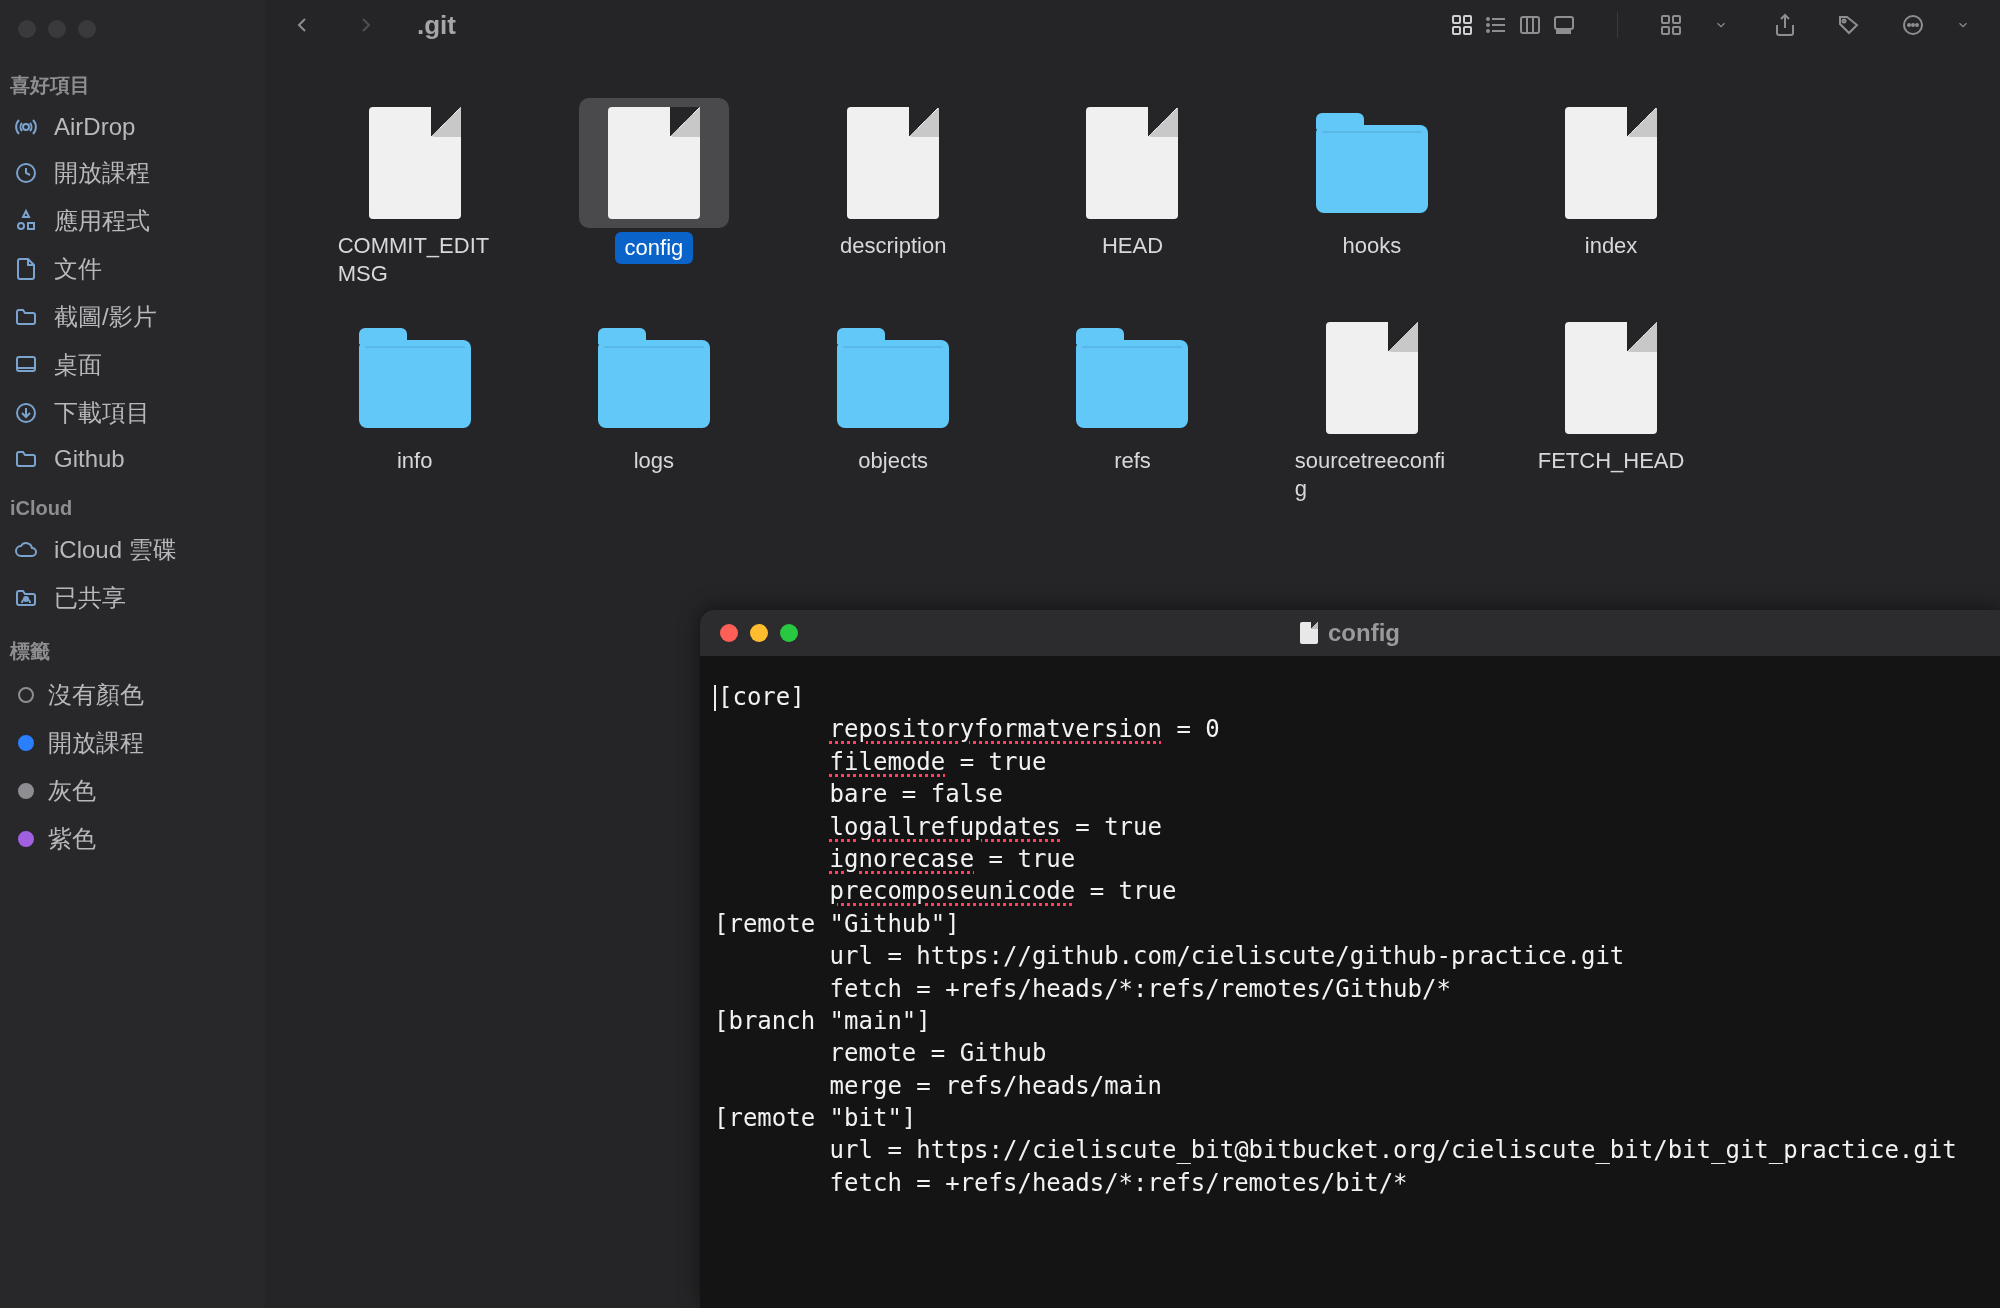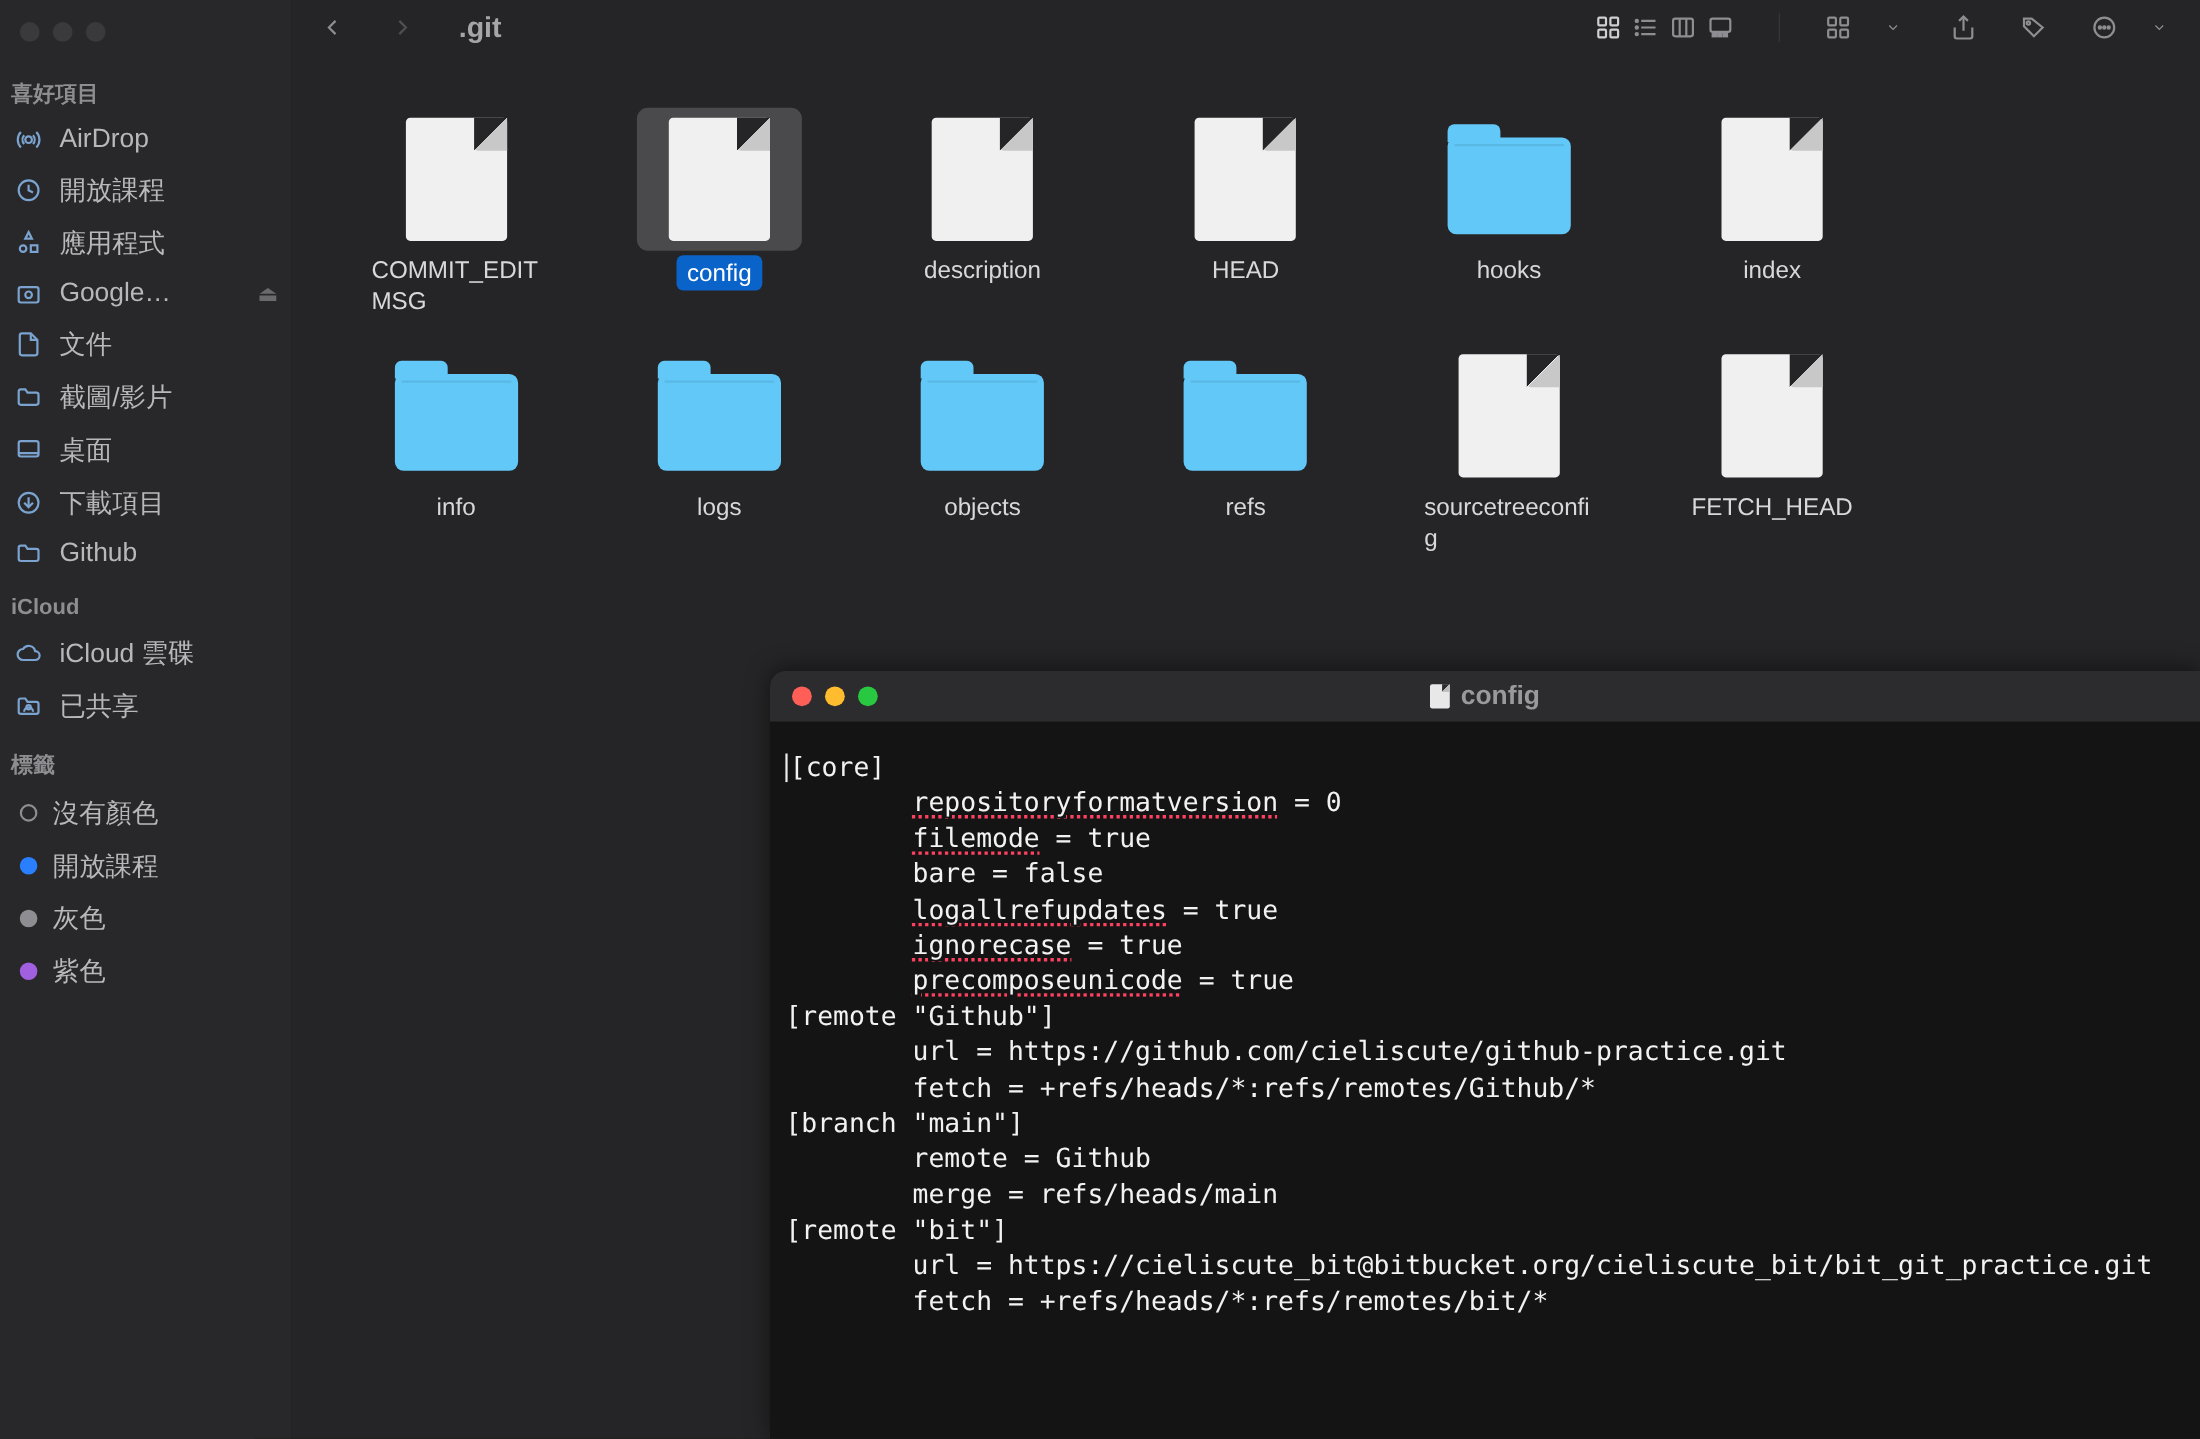--- a/index.html
+++ b/index.html
@@ -117,30 +117,20 @@
               <path d="M12 2l3 6h-6z"></path>
               <circle cx="7" cy="17" r="3"></circle>
               <rect x="14" y="14" width="6" height="6"></rect>
             </svg>
           </span>
           <span>應用程式</span>
         </div>
         <div class="sb-item">
           <span class="icon">
             <svg viewBox="0 0 24 24">
-              <rect x="3" y="6" width="18" height="14" rx="2"></rect>
-              <circle cx="12" cy="13" r="3"></circle>
-            </svg>
-          </span>
-          <span>Google…</span>
-          <span class="eject">⏏</span>
-        </div>
-        <div class="sb-item">
-          <span class="icon">
-            <svg viewBox="0 0 24 24">
               <path d="M14 2H6a2 2 0 0 0-2 2v16a2 2 0 0 0 2 2h12a2 2 0 0 0 2-2V8z"></path>
               <polyline points="14 2 14 8 20 8"></polyline>
             </svg>
           </span>
           <span>文件</span>
         </div>
         <div class="sb-item">
           <span class="icon">
             <svg viewBox="0 0 24 24">
               <path d="M3 7a2 2 0 0 1 2-2h4l2 3h8a2 2 0 0 1 2 2v7a2 2 0 0 1-2 2H5a2 2 0 0 1-2-2z"></path>

